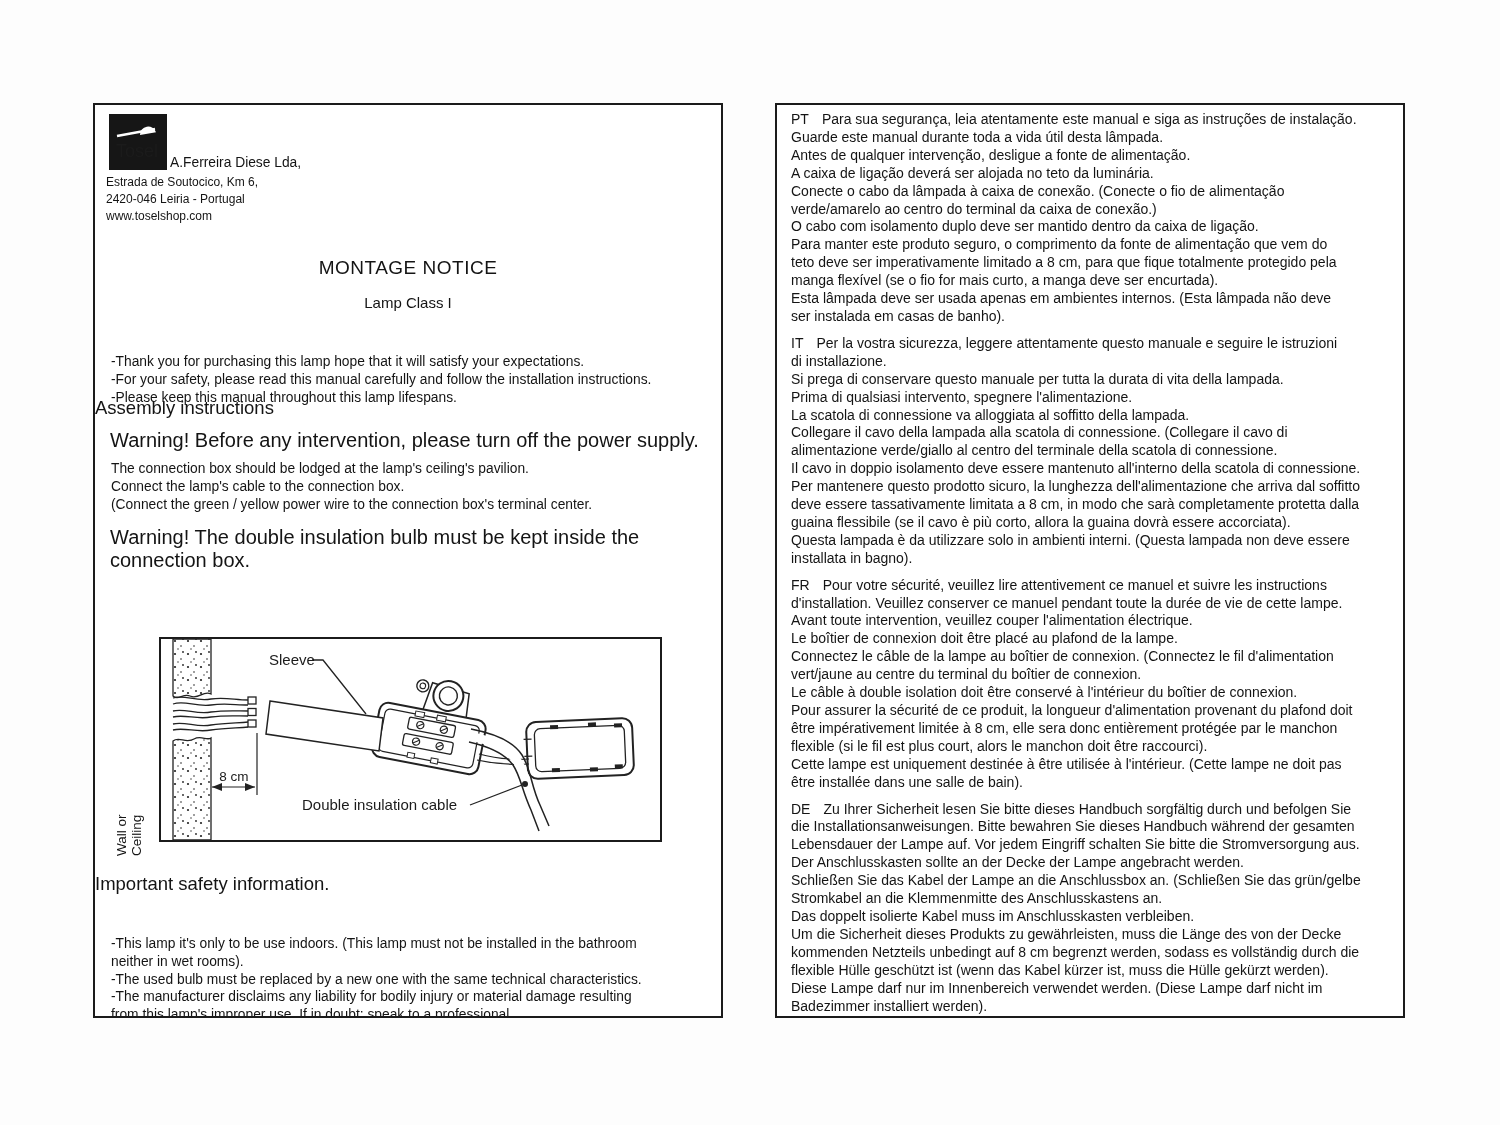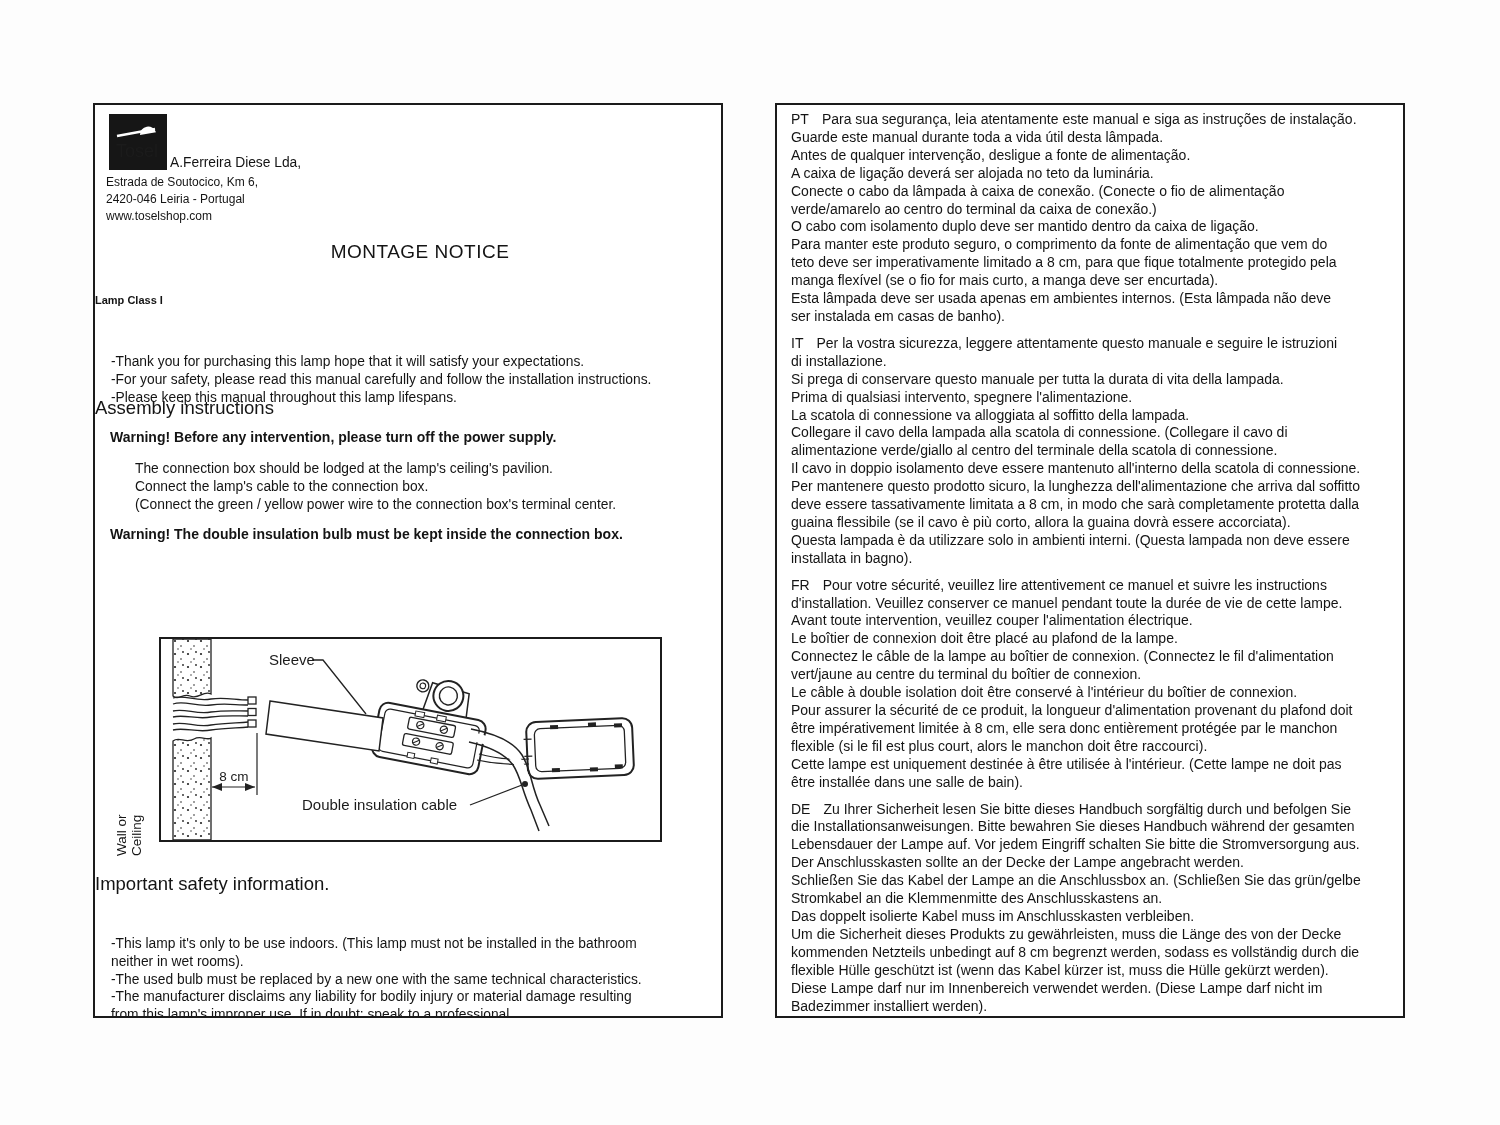--- a/index.html
+++ b/index.html
@@ -14,29 +14,29 @@
   }
   .panel-left{left:93px;}
   .panel-right{left:775px;padding:6px 26px 0 14px;}
 
   
   .abs{position:absolute;}
   .logo-box{left:14px;top:9px;width:58px;height:56px;}
   .logo-box svg{display:block;width:58px;height:56px;}
   .co-name{left:75px;top:50px;font-size:13.8px;}
   .co-addr{left:11px;top:69px;font-size:12px;line-height:16.8px;white-space:pre-line;}
-  .doc-title{left:0;top:136px;width:100%;text-align:center;font-size:19px;letter-spacing:.5px;margin-left:12px;}
-  .doc-subtitle{left:0;top:189px;width:100%;font-size:11px;font-weight:bold;}
+  .doc-title{left:0;top:152px;width:100%;text-align:center;font-size:19px;letter-spacing:.5px;}
+  .doc-subtitle{left:0;top:189px;width:100%;text-align:center;font-size:15px;font-weight:normal;}
   .para{font-size:13.8px;line-height:17.8px;white-space:pre-line;}
   .intro{left:16px;top:248px;width:600px;}
   .h-center{left:0;width:100%;font-size:18.5px;}
   .h-assembly{top:292px;}
-  .warn{font-size:14px;font-weight:bold;white-space:pre-line;}
+  .warn{font-size:20px;font-weight:normal;white-space:pre-line;}
   .warn-power{left:15px;top:324px;width:600px;}
-  .para-conn{left:16px;top:355px;width:600px;margin-left:24px;}
+  .para-conn{left:16px;top:355px;width:600px;}
   .warn-insul{left:15px;top:421px;width:600px;}
   .para-sleeve{left:16px;top:452px;width:602px;}
   .diagram{left:64px;top:532px;width:503px;height:205px;}
   .diagram svg{display:block;width:503px;height:205px;}
   .wall-label{
     left:-6px;top:696px;width:80px;height:30px;
     transform:rotate(-90deg);transform-origin:center;
     font-size:13.5px;line-height:15px;white-space:pre-line;text-align:left;
   }
   .h-safety{top:768px;}

